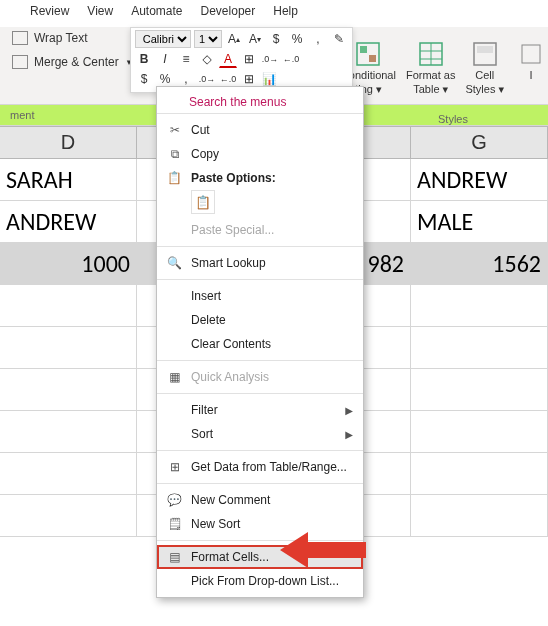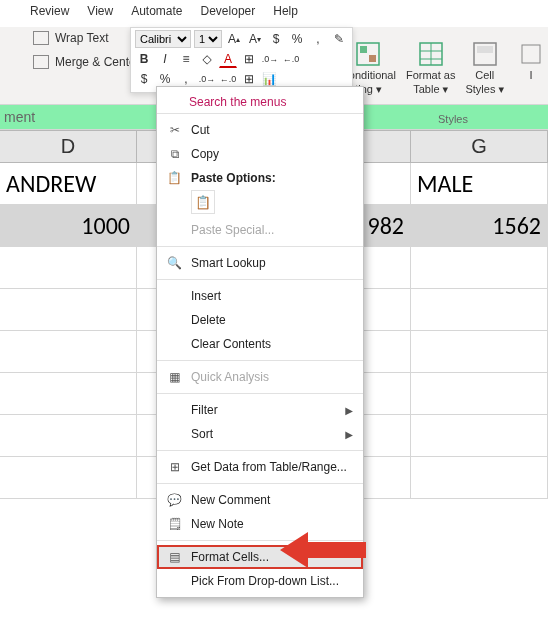--- a/index.html
+++ b/index.html
@@ -1,36 +1,36 @@
 <!DOCTYPE html>
 <html><head>
 <meta charset="utf-8">
 <style>
 * { box-sizing: border-box; margin: 0; padding: 0; font-family: "Segoe UI", Arial, sans-serif; }
 body { background: #fff; width: 548px; height: 626px; overflow: hidden; position: relative; }
 
 
 .ribbon-tabs { display: flex; gap: 18px; padding: 4px 10px 8px 30px; font-size: 12px; color: #333; border-bottom: 1px solid transparent;}
 .ribbon-tabs span { cursor: default; }
-.ribbon { background: #f3f2f1; border-bottom: 1px solid #d6d6d6; padding: 2px 6px 0 21px; position: relative; }
+.ribbon { background: #f3f2f1; border-bottom: 1px solid #d6d6d6; padding: 2px 6px 0 0; position: relative; }
 .minibar { position: absolute; left:130px; top:0; background:#fff; border:1px solid #d6d6d6; padding:2px 4px; box-shadow:0 2px 6px rgba(0,0,0,.15); z-index:2;}
 .minibar .row{display:flex;align-items:center;gap:3px;margin-bottom:2px;}
 .minibar select{font-size:11px;border:1px solid #ccc;height:18px;}
-.fontname{width:56px;} .fontsize{width:28px;}
+.fontname{width:56px;text-align:right;} .fontsize{width:28px;}
 .mini-btn{width:18px;height:18px;display:inline-flex;align-items:center;justify-content:center;font-size:12px;color:#333;border:1px solid transparent;}
 .wrap-text{display:flex;align-items:center;gap:6px;font-size:12px;color:#333;padding:2px 4px;margin-left:8px;}
 .wrap-text .ico{width:16px;height:14px;border:1px solid #888;position:relative;}
 .merge{display:flex;align-items:center;gap:6px;font-size:12px;color:#333;padding:2px 4px;margin-left:8px;margin-top:6px;}
 .merge .ico{width:16px;height:14px;border:1px solid #888;}
 .right-groups{position:absolute;right:4px;top:14px;display:flex;gap:10px;align-items:flex-start;}
 .rg-item{display:flex;flex-direction:column;align-items:center;font-size:11px;color:#333;gap:2px;}
 .rg-item .lbl{line-height:1.1;}
 .rg-icon{width:26px;height:26px;}
 .style-lab{position:absolute;right:80px;top:86px;font-size:11px;color:#666;}
-.ment{font-size:14px;color:#666;padding:4px 0 4px 4px;border-bottom:1px solid #d6d6d6;background:#86efac;}
+.ment{font-size:11px;color:#666;padding:4px 0 4px 10px;border-bottom:1px solid #d6d6d6;background:#bef264;}
 
 
 .grid{position:relative;}
 .colheads{display:flex;background:#e6e6e6;border-top:1px solid #b7b7b7;border-bottom:1px solid #b7b7b7;}
 .colheads .ch{flex:0 0 137px;text-align:center;font-size:20px;color:#333;border-right:1px solid #b7b7b7;padding:4px 0;}
 .rows .rw{display:flex;}
 .rows .cell{flex:0 0 137px;height:42px;display:flex;align-items:center;padding:0 6px;font-size:24px;font-family:Calibri,Arial,sans-serif;color:#000;border-right:1px solid #d6d6d6;border-bottom:1px solid #d6d6d6;}
 .rows .rw.sel .cell{background:#d6d6d6;}
 .rows .cell.num{justify-content:flex-end;}
 
@@ -153,20 +153,26 @@
 
 <div class="grid">
   <div class="colheads">
     <div class="ch">D</div>
     <div class="ch">E</div>
     <div class="ch">F</div>
     <div class="ch">G</div>
   </div>
   <div class="rows" id="rows">
       <div class="rw">
+        <div class="cell">SARAH</div>
+        <div class="cell"></div>
+        <div class="cell"></div>
+        <div class="cell">ANDREW</div>
+      </div>
+      <div class="rw">
         <div class="cell">ANDREW</div>
         <div class="cell"></div>
         <div class="cell"></div>
         <div class="cell">MALE</div>
       </div>
       <div class="rw sel">
         <div class="cell num">1000</div>
         <div class="cell num"></div>
         <div class="cell num">982</div>
         <div class="cell num">1562</div>
@@ -271,21 +277,21 @@
     <span class="ic">⊞</span>
     <span>Get Data from Table/Range...</span>
   </div>
   <div class="divider"></div>
   <div class="item">
     <span class="ic">💬</span>
     <span>New Comment</span>
   </div>
   <div class="item">
     <span class="ic">🗒</span>
-    <span>New Note</span>
+    <span>New Sort</span>
   </div>
   <div class="divider"></div>
   <div class="item hover boxed">
     <span class="ic">▤</span>
     <span>Format Cells...</span>
   </div>
   <div class="item">
       <span class="ic"></span>
       <span>Pick From Drop-down List...</span>
     </div>

